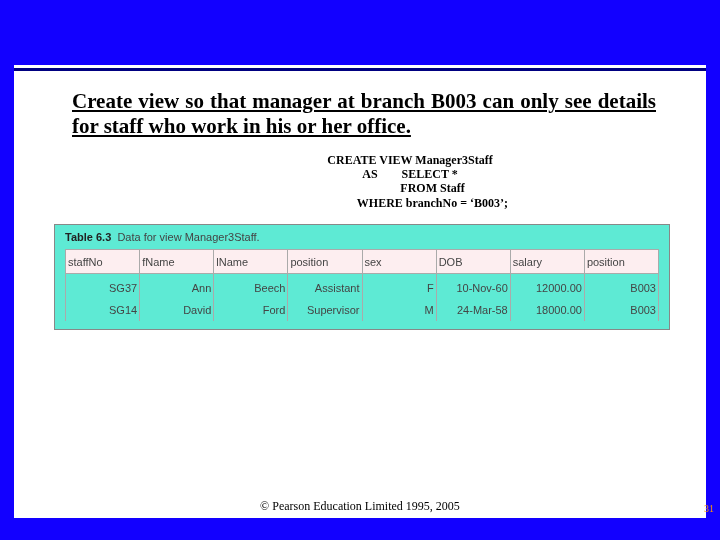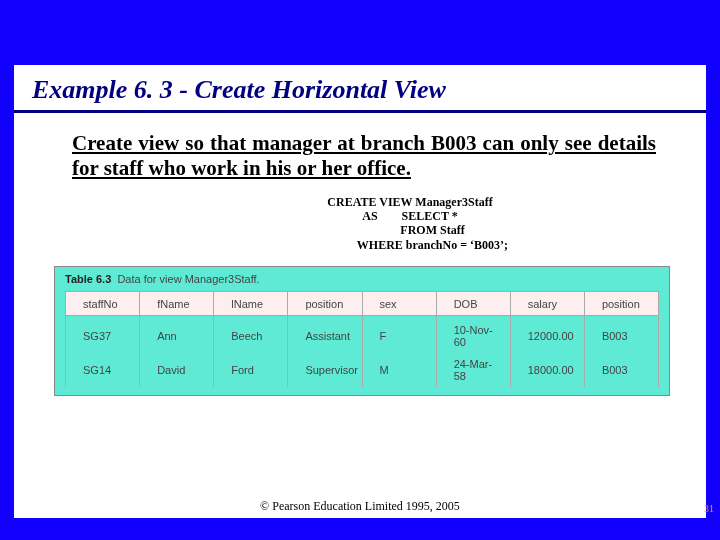--- a/index.html
+++ b/index.html
@@ -54,51 +54,48 @@
     font-family: Arial, Helvetica, sans-serif;
     font-size: 11px;
     color: #444;
     background: #5eead4;
   }
   .tcap { margin-bottom: 6px; }
   .tcap b { color: #222; }
   .tbl { width: 100%; border-collapse: collapse; table-layout: fixed; }
   .tbl th, .tbl td {
     border: 1px solid #aaa;
-    padding: 5px 17px;
+    padding: 5px 2px;
     text-align: left;
     font-weight: normal;
     color: #444;
   }
   .tbl th { background: #fdeef0; border-bottom: 1px solid #aaa; }
   .tbl thead tr { height: 24px; }
-  .tbl td { border-top: none; border-bottom: none; border-left: 1px solid #aaa; border-right: 1px solid #aaa; }
+  .tbl td { border-top: none; border-bottom: none; border-left: 1px solid #aaa; border-right: 1px solid #aaa; text-align: right; }
   .tbl tbody tr:first-child td { padding-top: 8px; }
   .footer {
     position: absolute;
     left: 0; right: 0; bottom: 4px;
     text-align: center;
     font-size: 12px;
     color: #000;
   }
   .pagenum {
     position: absolute;
     right: 6px; bottom: 26px;
     color: #ff9a00;
     font-size: 10px;
   }
 </style>
 </head>
 <body>
 
 <div class="slide-body">
 
-  <div class="title-wrap">
-    <div class="title">Example 6. 3 - Create Horizontal View</div>
-  </div>
   <div class="rule"></div>
 
   <div class="desc">Create view so that manager at branch B003 can only see details for staff who work in his or her office.</div>
 
   <div class="code"><span>CREATE VIEW Manager3Staff</span>
 <span>AS        SELECT *</span>
 <span>               FROM Staff</span>
 <span>               WHERE branchNo = ‘B003’;</span></div>
 
   <div class="table-img">

